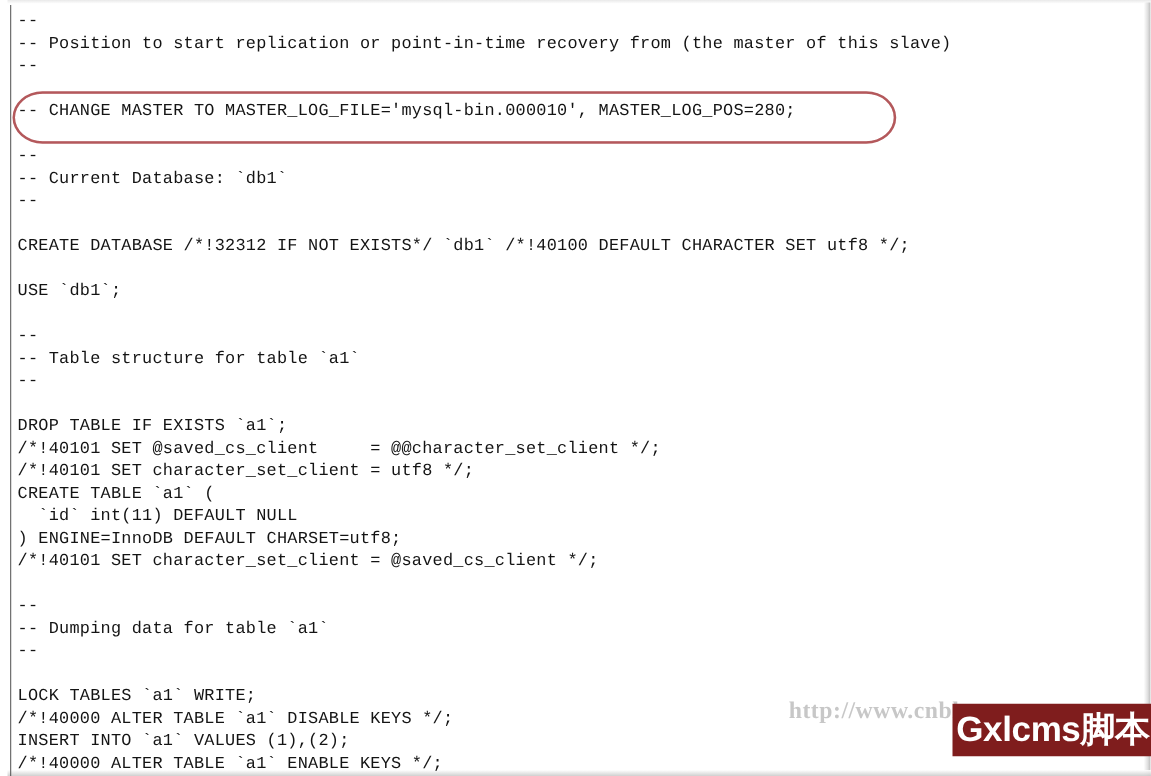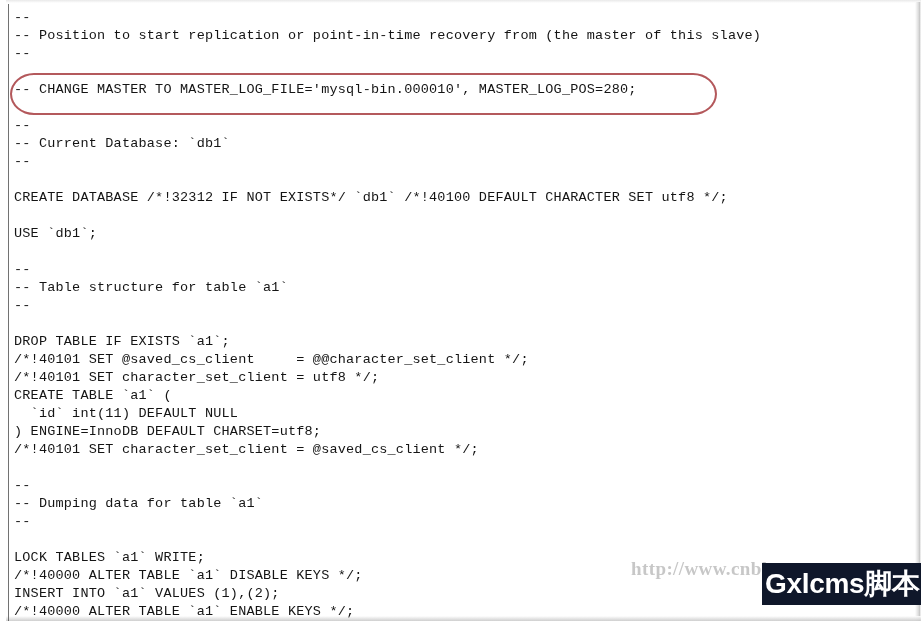--- a/index.html
+++ b/index.html
@@ -91,21 +91,21 @@
     letter-spacing: .4px;
     z-index: 6;
     white-space: nowrap;
   }
 
   
   .wm-badge {
     position: absolute;
     left: 762px; top: 563px;
     width: 159px; height: 42px;
-    background: #0f172a;
+    background: #7f1d1d;
     z-index: 7;
     display: flex;
     align-items: center;
     justify-content: flex-start;
     padding-left: 3px;
     box-sizing: border-box;
     overflow: hidden;
   }
   .wm-badge-text {
     font-family: "Liberation Sans", "DejaVu Sans", sans-serif;

